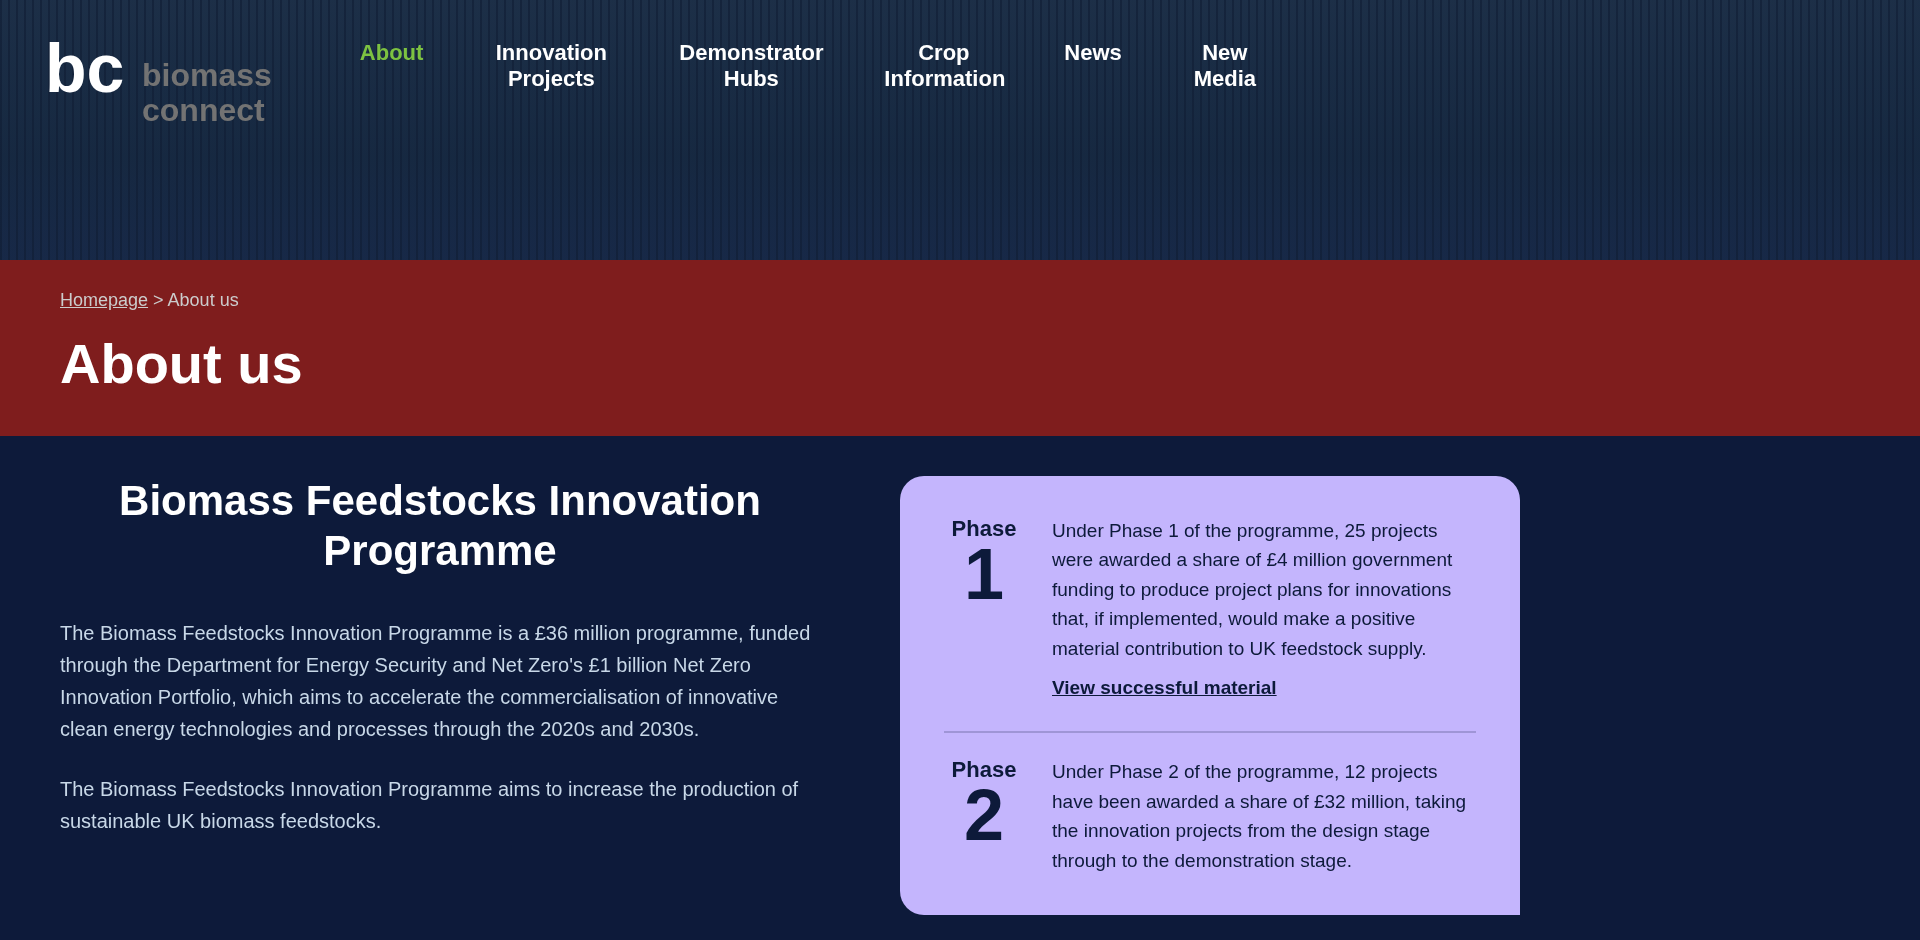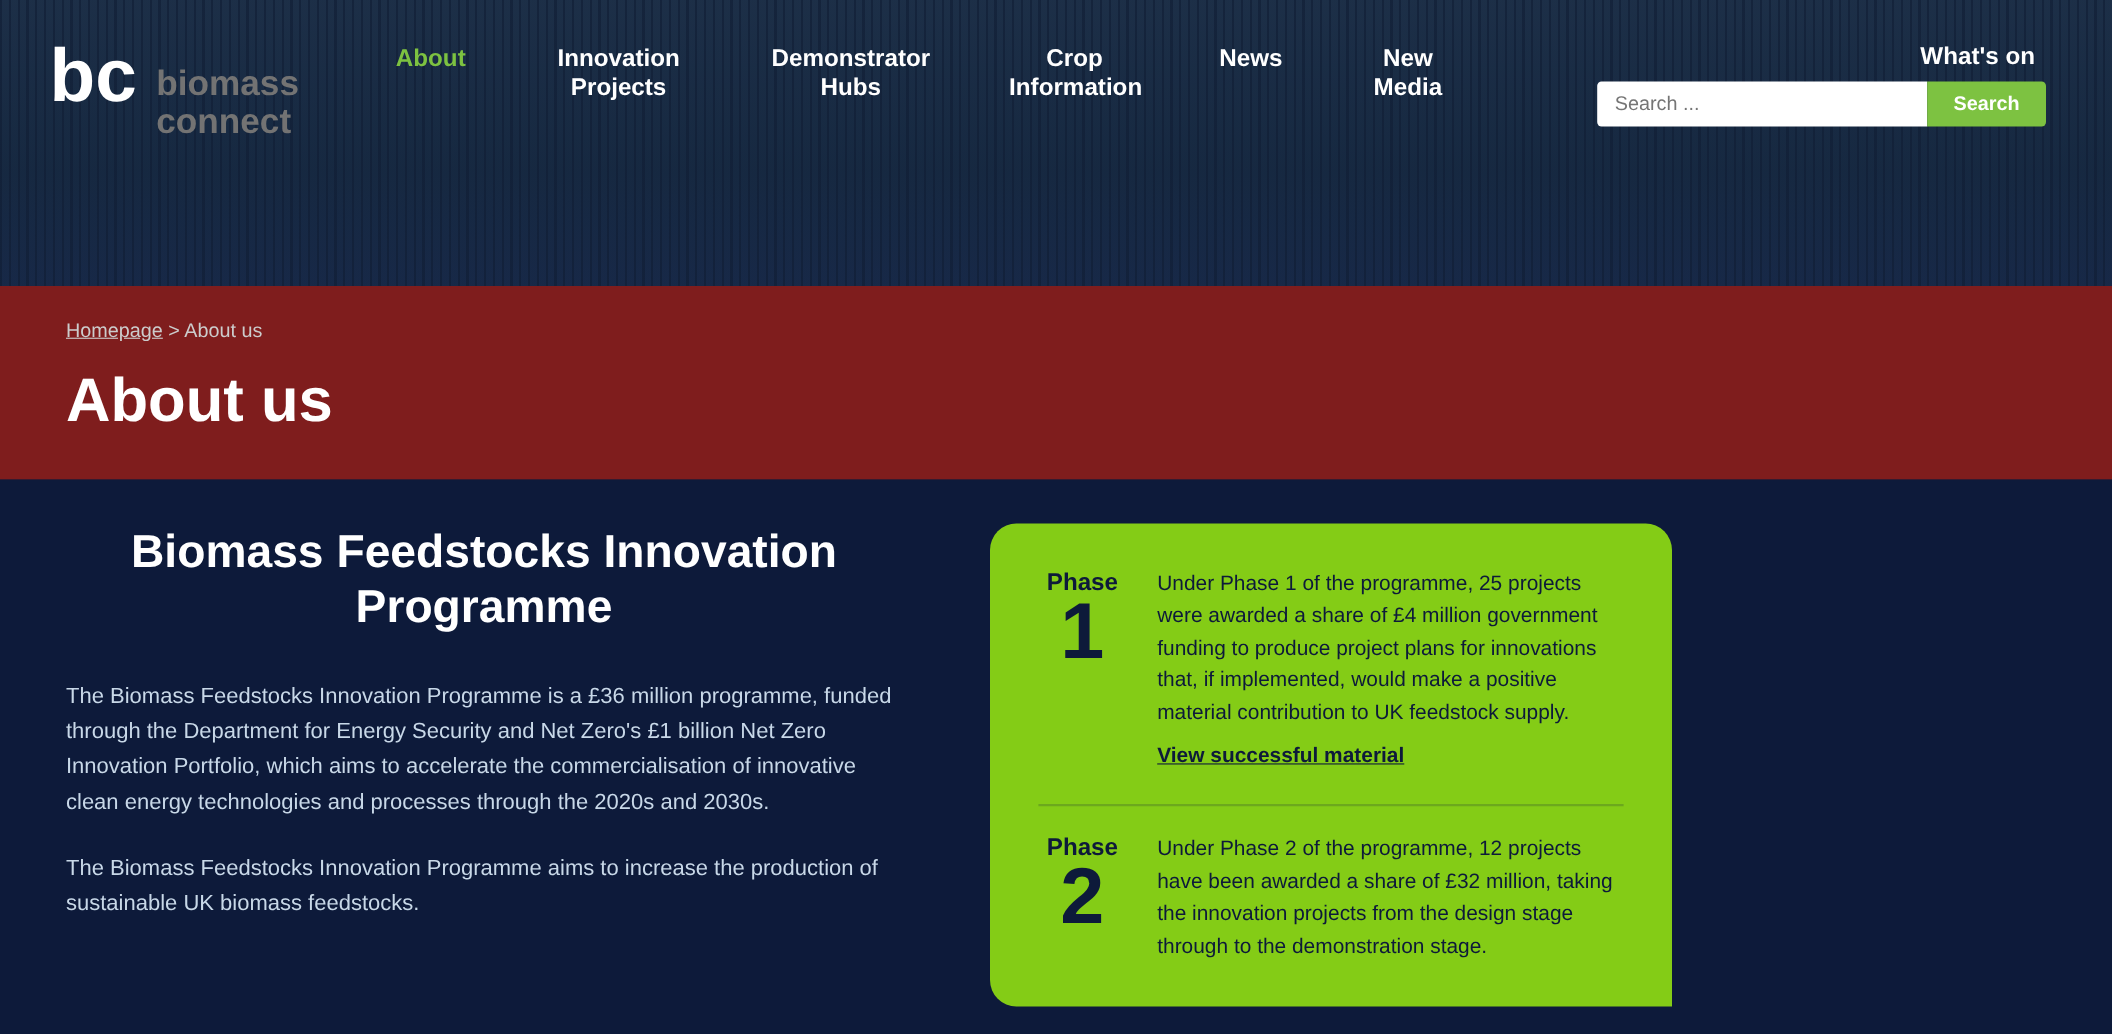--- a/index.html
+++ b/index.html
@@ -39,21 +39,21 @@
       flex-shrink: 0;
       padding-top: 10px;
     }
     .logo-svg { width: 90px; height: 90px; }
     .logo-text { color: #737373; font-size: 32px; font-weight: bold; line-height: 1.1; margin-top: 28px; }
 
     .nav-items {
       display: flex;
       align-items: flex-start;
       flex: 1;
-      gap: 16px;
+      gap: 5px;
     }
     .nav-item {
       color: white;
       font-size: 22px;
       font-weight: 600;
       padding: 20px 28px;
       cursor: pointer;
       text-align: center;
       line-height: 1.2;
       white-space: nowrap;
@@ -150,21 +150,21 @@
       color: #c8d8e8;
       line-height: 1.6;
       margin-bottom: 28px;
     }
 
     .right-content {
       flex-shrink: 0;
       width: 620px;
     }
     .phase-card {
-      background: #84cc16;
+      background: #c4b5fd;
       border-radius: 24px 24px 0 24px;
       padding: 40px 44px;
       color: #0d1a3a;
       position: relative;
     }
     .phase-block {
       display: flex;
       gap: 28px;
       align-items: flex-start;
       margin-bottom: 32px;
@@ -227,27 +227,20 @@
 
     <div class="nav-items">
       <a class="nav-item active">About</a>
       <a class="nav-item" style="white-space:normal;max-width:190px;">Innovation Projects</a>
       <a class="nav-item" style="white-space:normal;max-width:200px;">Demonstrator Hubs</a>
       <a class="nav-item" style="white-space:normal;max-width:175px;">Crop Information</a>
       <a class="nav-item">News</a>
       <a class="nav-item" style="white-space:normal;max-width:140px;">New Media</a>
     </div>
 
-    <div class="search-area">
-      <div class="whats-on-nav">What's on</div>
-      <div class="search-row">
-        <input type="text" class="search-input" placeholder="Search ..." style="">
-        <button class="search-button">Search</button>
-      </div>
-    </div>
   </nav>
 </header>
 
 <section class="page-header">
   <div class="breadcrumb">
     <a>Homepage</a><span> &gt; </span><span>About us</span>
   </div>
   <h1 class="page-title">About us</h1>
 </section>
 

